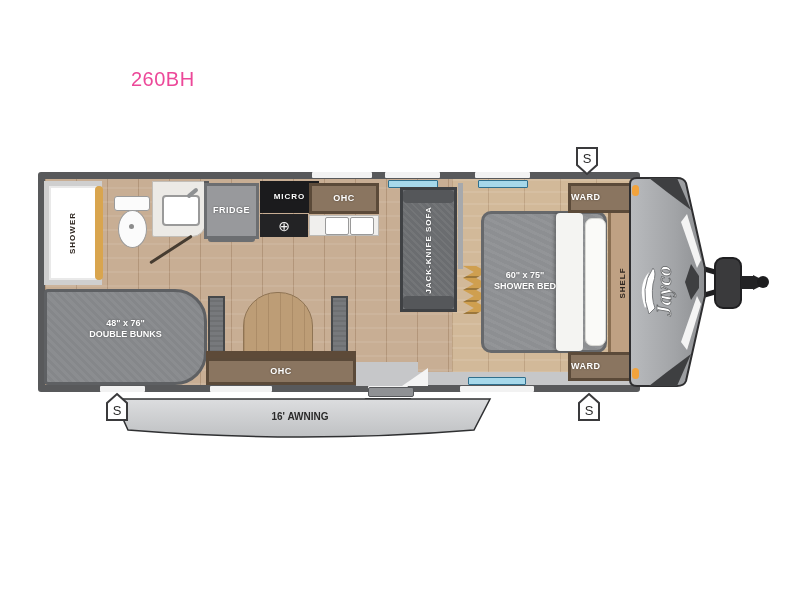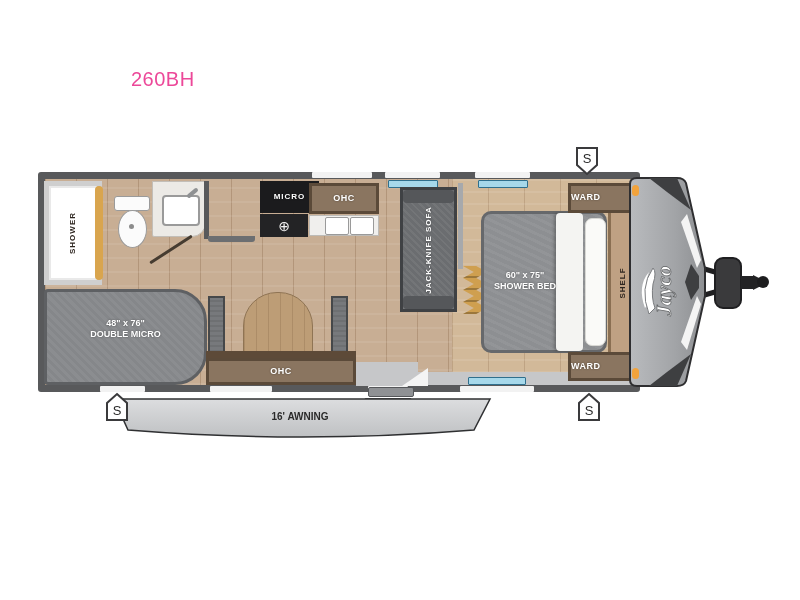--- a/index.html
+++ b/index.html
@@ -134,23 +134,26 @@
   <div class="abs toilet-dot"></div>
   <div class="abs vanity"></div>
   <div class="abs sink"></div>
   <div class="abs faucet"></div>
   <div class="abs wall-stub" style="left:204px;top:181px;width:5px;height:58px;"></div>
   <div class="abs bath-door"></div>
 
   <div class="abs bunks gray-furn"></div>
   <div class="abs bunk-label label">
     <div>48" x 76"</div>
-    <div>DOUBLE MICRO</div>
-  </div>
-
+    <div>DOUBLE BUNKS</div>
+  </div>
+
+  <div class="abs fridge">
+    <span class="label fs9">FRIDGE</span>
+  </div>
   <div class="abs fridge-vent"></div>
   <div class="abs micro">
     <span class="label fs8">MICRO</span>
   </div>
   <div class="abs stove">
     <span class="burner">⊕</span>
   </div>
   <div class="abs cab ohc-kitchen">
     <span class="label fs9">OHC</span>
   </div>

